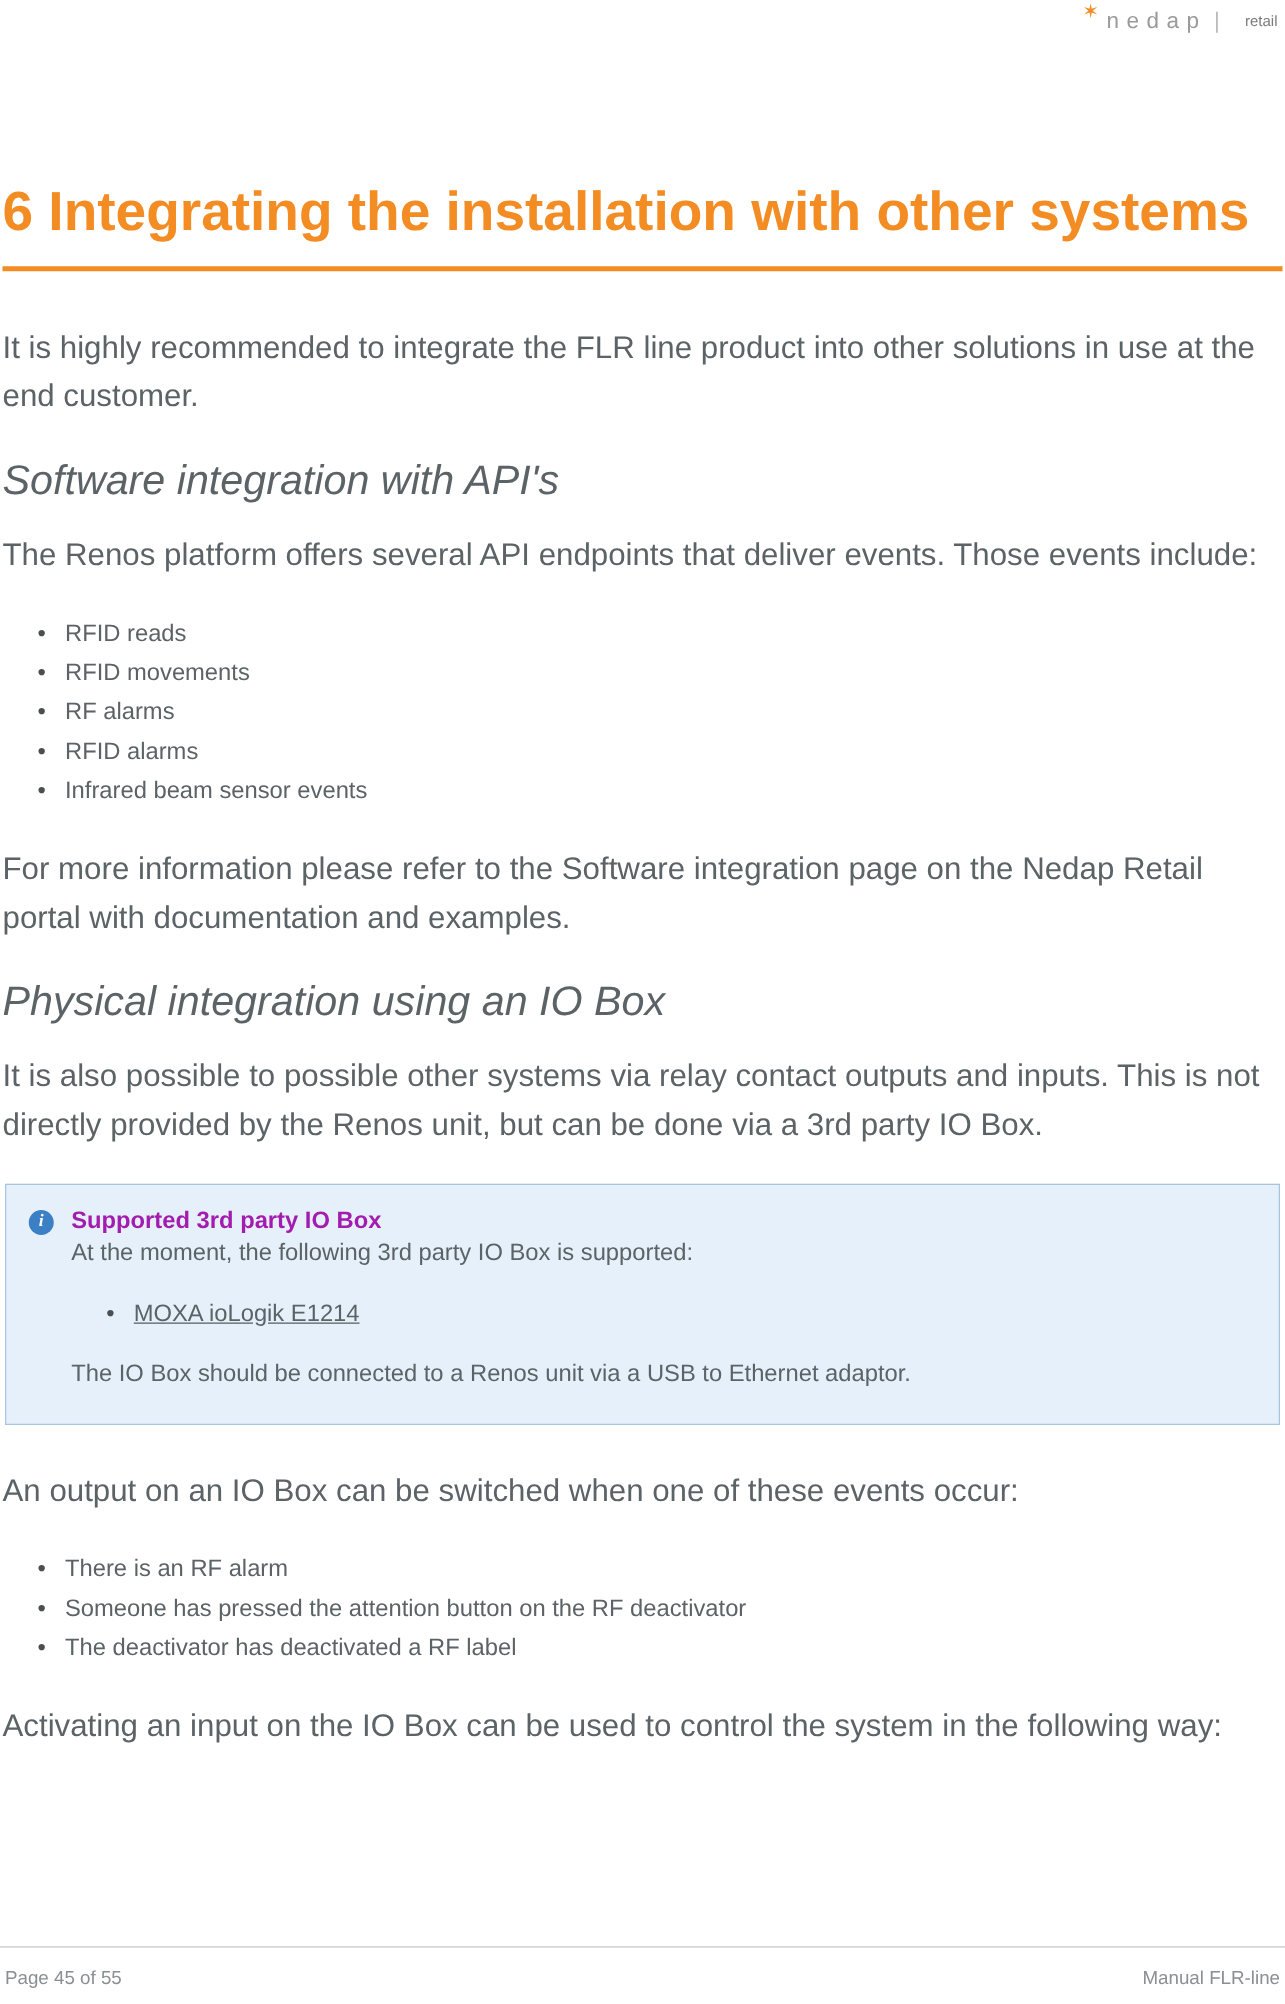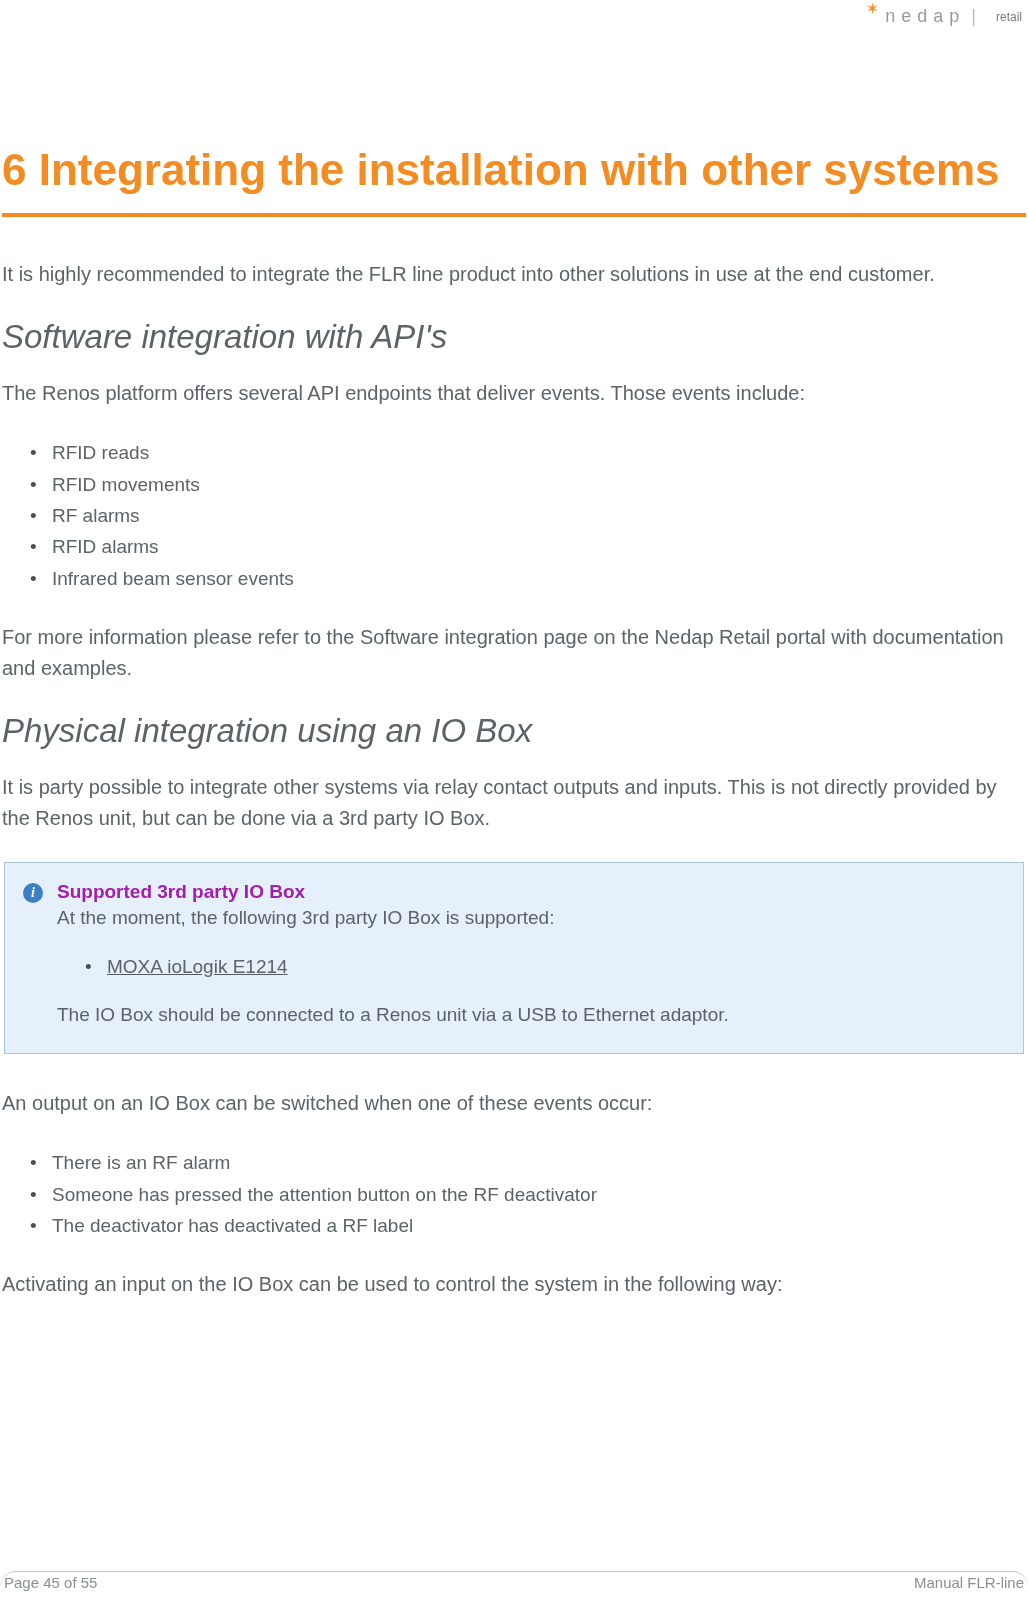--- a/index.html
+++ b/index.html
@@ -55,21 +55,21 @@
     font-weight: 700;
     line-height: 1.35;
     margin-bottom: 14px;
   }
   .orange-rule {
     border: none;
     border-top: 4px solid #f28c23;
     margin-bottom: 42px;
   }
   p.body {
-    font-size: 20px;
+    font-size: 25px;
     line-height: 1.55;
     color: #5c6367;
     margin-bottom: 28px;
   }
   h2.section-heading {
     color: #5c6367;
     font-size: 33px;
     font-weight: 400;
     margin-top: 20px;
     margin-bottom: 22px;
@@ -134,26 +134,25 @@
     margin-bottom: 18px;
     padding-left: 50px;
     text-decoration: underline;
   }
   .footer {
     position: absolute;
     bottom: 0;
     left: 0;
     right: 0;
     border-top: 1px solid #c7c7c7;
-    padding: 2px 4px 12px 4px;
+    padding: 16px 4px 12px 4px;
     display: flex;
     justify-content: space-between;
     font-size: 15px;
     color: #8a8f92;
-    border-radius: 18px;
   }
 </style>
 </head>
 <body>
 
 <div class="page">
 
   <div class="header-logo">
     <span class="logo-star">✶</span>
     <span class="logo-word">nedap</span>
@@ -177,21 +176,21 @@
       <li>RFID movements</li>
       <li>RF alarms</li>
       <li>RFID alarms</li>
       <li>Infrared beam sensor events</li>
     </ul>
 
     <p class="body">For more information please refer to the Software integration page on the Nedap Retail portal with documentation and examples.</p>
 
     <h2 class="section-heading">Physical integration using an IO Box</h2>
 
-    <p class="body">It is party possible to integrate other systems via relay contact outputs and inputs. This is not directly provided by the Renos unit, but can be done via a 3rd party IO Box.</p>
+    <p class="body">It is also possible to possible other systems via relay contact outputs and inputs. This is not directly provided by the Renos unit, but can be done via a 3rd party IO Box.</p>
 
     <div class="info-box">
       <div class="info-icon">i</div>
       <div class="info-body">
         <div class="info-title">Supported 3rd party IO Box</div>
         <div class="info-text">At the moment, the following 3rd party IO Box is supported:</div>
         <ul class="bullets">
           <li>MOXA ioLogik E1214</li>
         </ul>
         <div class="info-text" style="margin-bottom:0">The IO Box should be connected to a Renos unit via a USB to Ethernet adaptor.</div>

